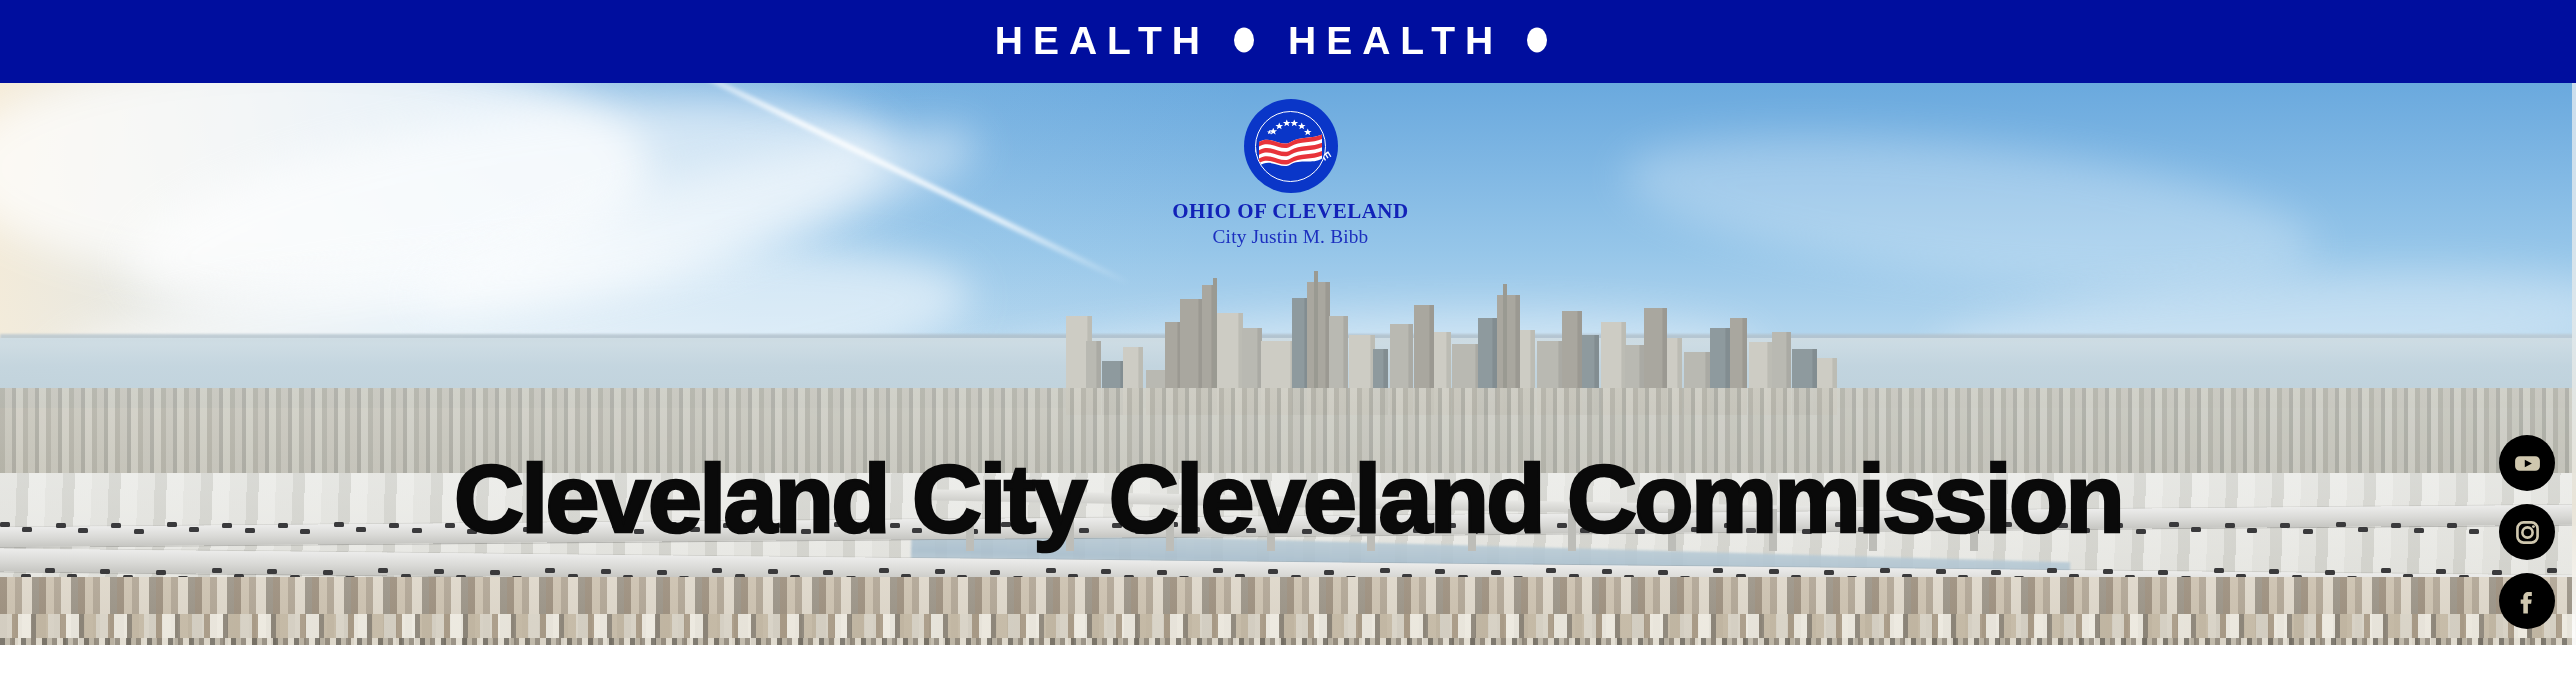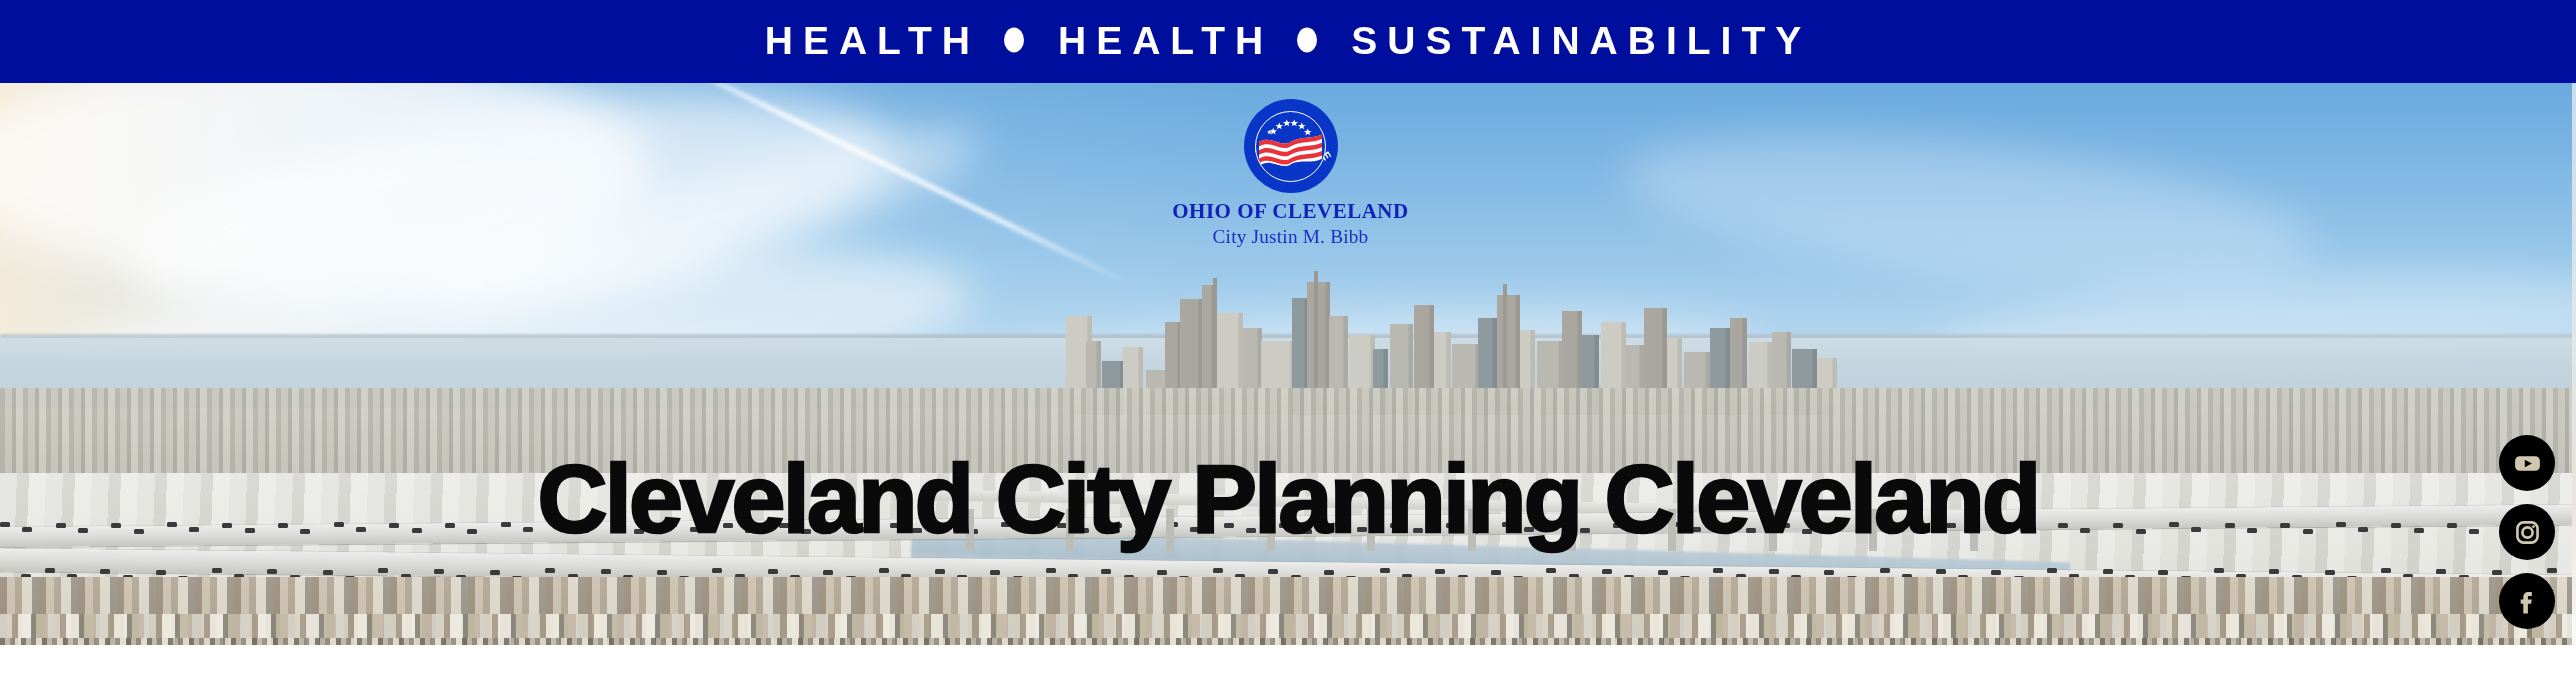--- a/index.html
+++ b/index.html
@@ -269,21 +269,20 @@
 <body>
 
 <div class="page">
 
   <div class="top-banner">
     <div class="banner-text">
       <span class="banner-word">HEALTH</span>
       <span class="banner-dot"></span>
       <span class="banner-word">HEALTH</span>
       <span class="banner-dot"></span>
-      <span class="banner-word">SUSTAINABILITY</span>
     </div>
   </div>
 
   <div class="hero">
 
     <div class="sky"></div>
     <div class="cloud c1"></div>
     <div class="cloud c2"></div>
     <div class="cloud c3"></div>
     <div class="cloud c4"></div>
@@ -650,21 +649,21 @@
             </svg>
           </div>
         </div>
       </div>
       <div class="wordmark">OHIO OF CLEVELAND</div>
       <div class="mayorline">City Justin M. Bibb</div>
     </div>
 
   </div>
 
-  <div class="main-title">Cleveland City Planning Cleveland</div>
+  <div class="main-title">Cleveland City Cleveland Commission</div>
 
   <div class="social">
 
     <div class="social-btn">
       <svg width="31" height="31" viewBox="0 0 40 40">
         <rect x="4" y="10" width="32" height="21" rx="6" fill="#ffffff" fill-opacity="0.0"></rect>
         <path d="M4 16.5 a6 6 0 0 1 6-6 h20 a6 6 0 0 1 6 6 v7 a6 6 0 0 1 -6 6 h-20 a6 6 0 0 1 -6 -6 z
                  M16.5 15.2 v9.6 l9.2 -4.8 z" fill="#cfc7ae" fill-rule="evenodd"></path>
       </svg>
     </div>

